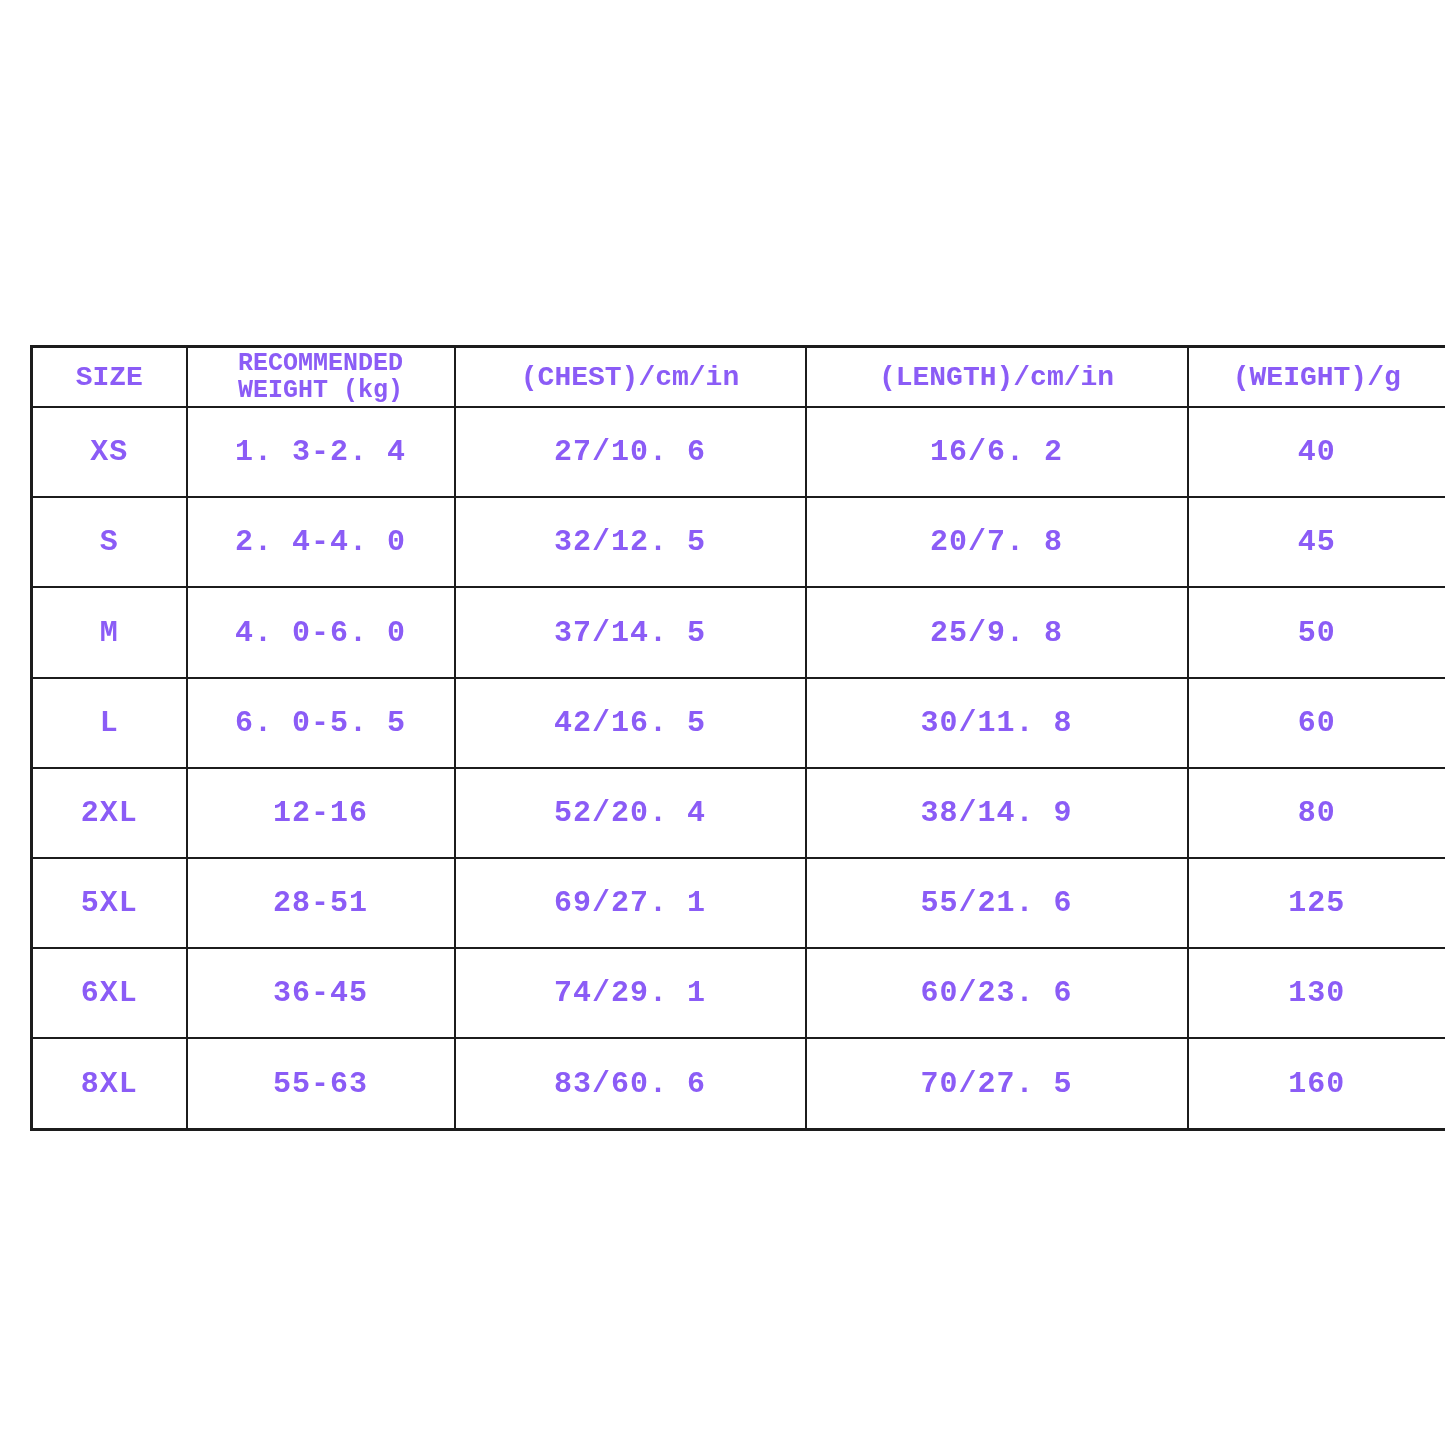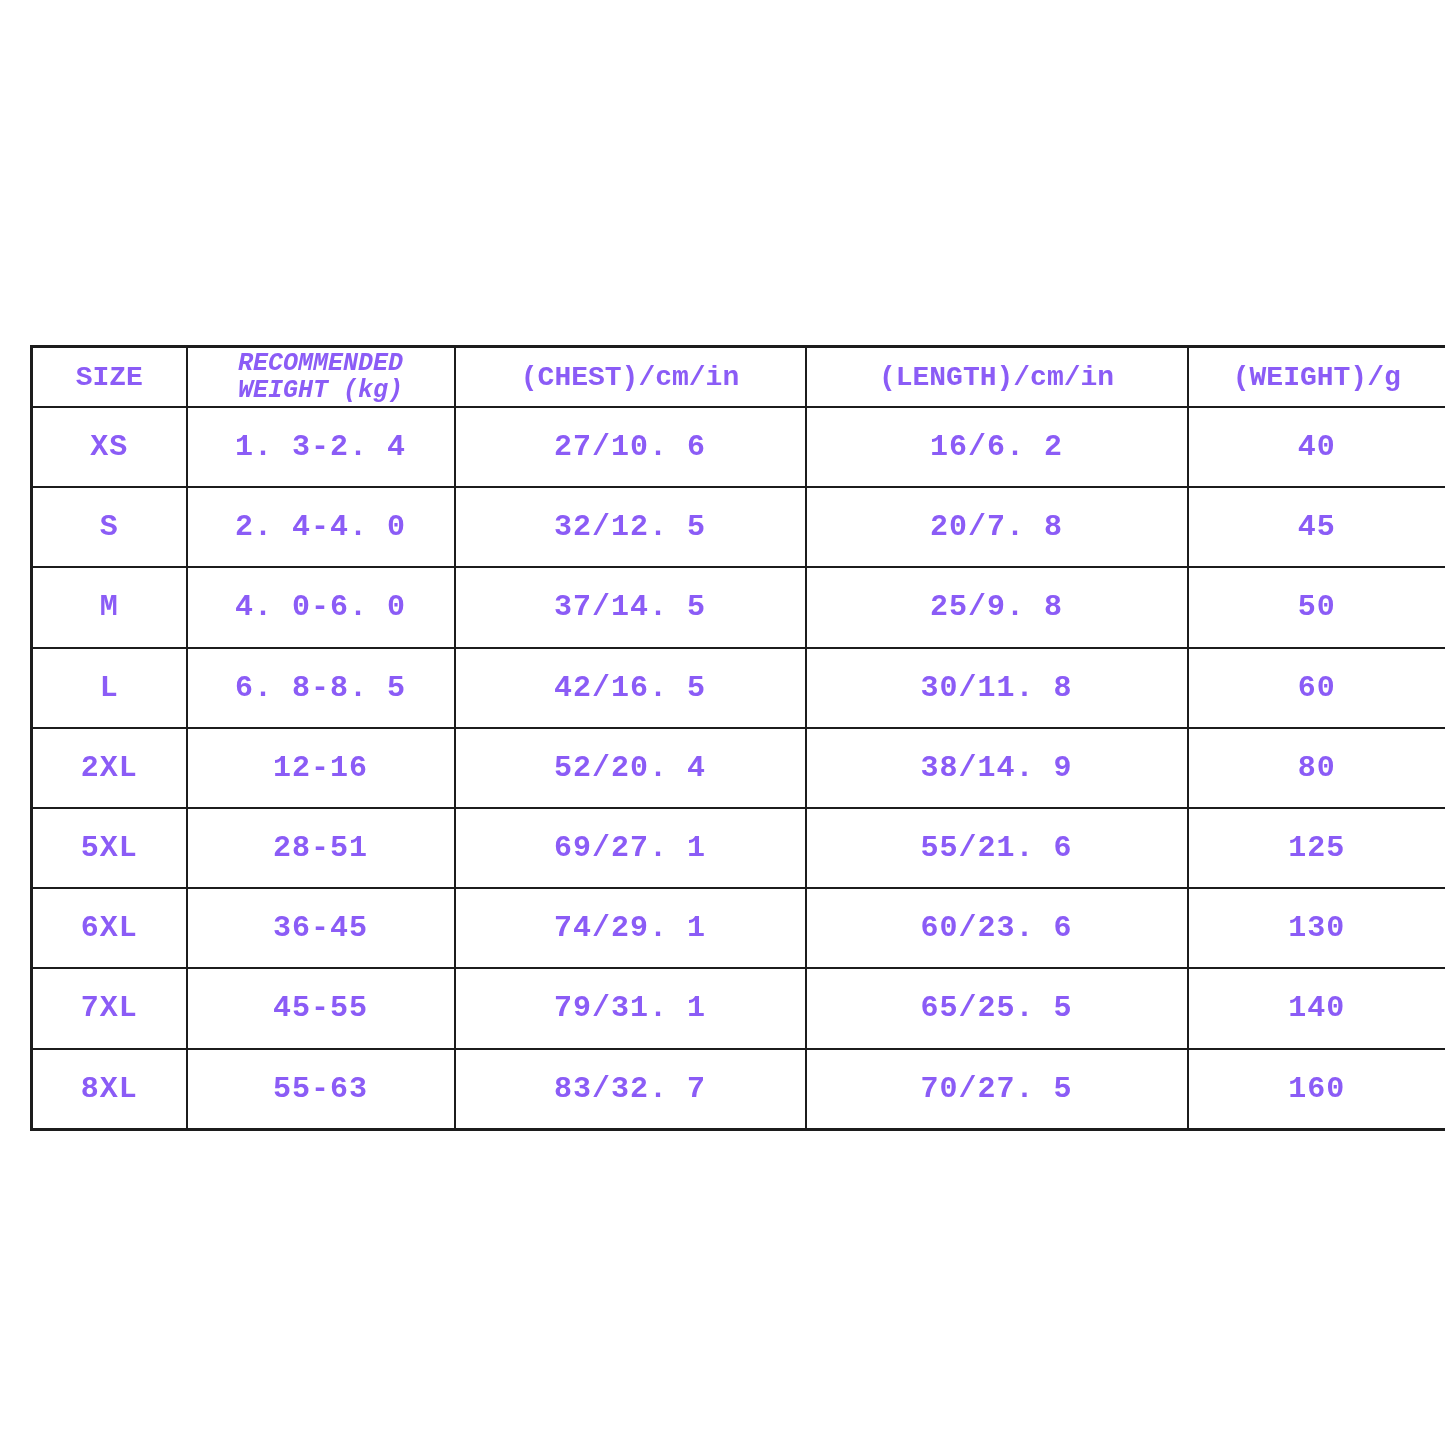--- a/index.html
+++ b/index.html
@@ -40,21 +40,20 @@
   }
   thead th {
     height: 58px;
     font-size: 28px;
     border-bottom-width: 4px;
   }
   thead th .hline {
     display: block;
     font-size: 25px;
     line-height: 27px;
-    font-style: italic;
   }
   tbody td {
     height: 56px;
     font-size: 30px;
     letter-spacing: 1px;
   }
 </style>
 </head>
 <body>
 
@@ -95,21 +94,21 @@
     </tr>
     <tr>
       <td>M</td>
       <td>4. 0-6. 0</td>
       <td>37/14. 5</td>
       <td>25/9. 8</td>
       <td>50</td>
     </tr>
     <tr>
       <td>L</td>
-      <td>6. 8-8. 5</td>
+      <td>6. 0-5. 5</td>
       <td>42/16. 5</td>
       <td>30/11. 8</td>
       <td>60</td>
     </tr>
     <tr>
       <td>2XL</td>
       <td>12-16</td>
       <td>52/20. 4</td>
       <td>38/14. 9</td>
       <td>80</td>
@@ -122,27 +121,20 @@
       <td>125</td>
     </tr>
     <tr>
       <td>6XL</td>
       <td>36-45</td>
       <td>74/29. 1</td>
       <td>60/23. 6</td>
       <td>130</td>
     </tr>
     <tr>
-      <td>7XL</td>
-      <td>45-55</td>
-      <td>79/31. 1</td>
-      <td>65/25. 5</td>
-      <td>140</td>
-    </tr>
-    <tr>
       <td>8XL</td>
       <td>55-63</td>
-      <td>83/32. 7</td>
+      <td>83/60. 6</td>
       <td>70/27. 5</td>
       <td>160</td>
     </tr>
   </tbody>
 </table>
 
 </body></html>

